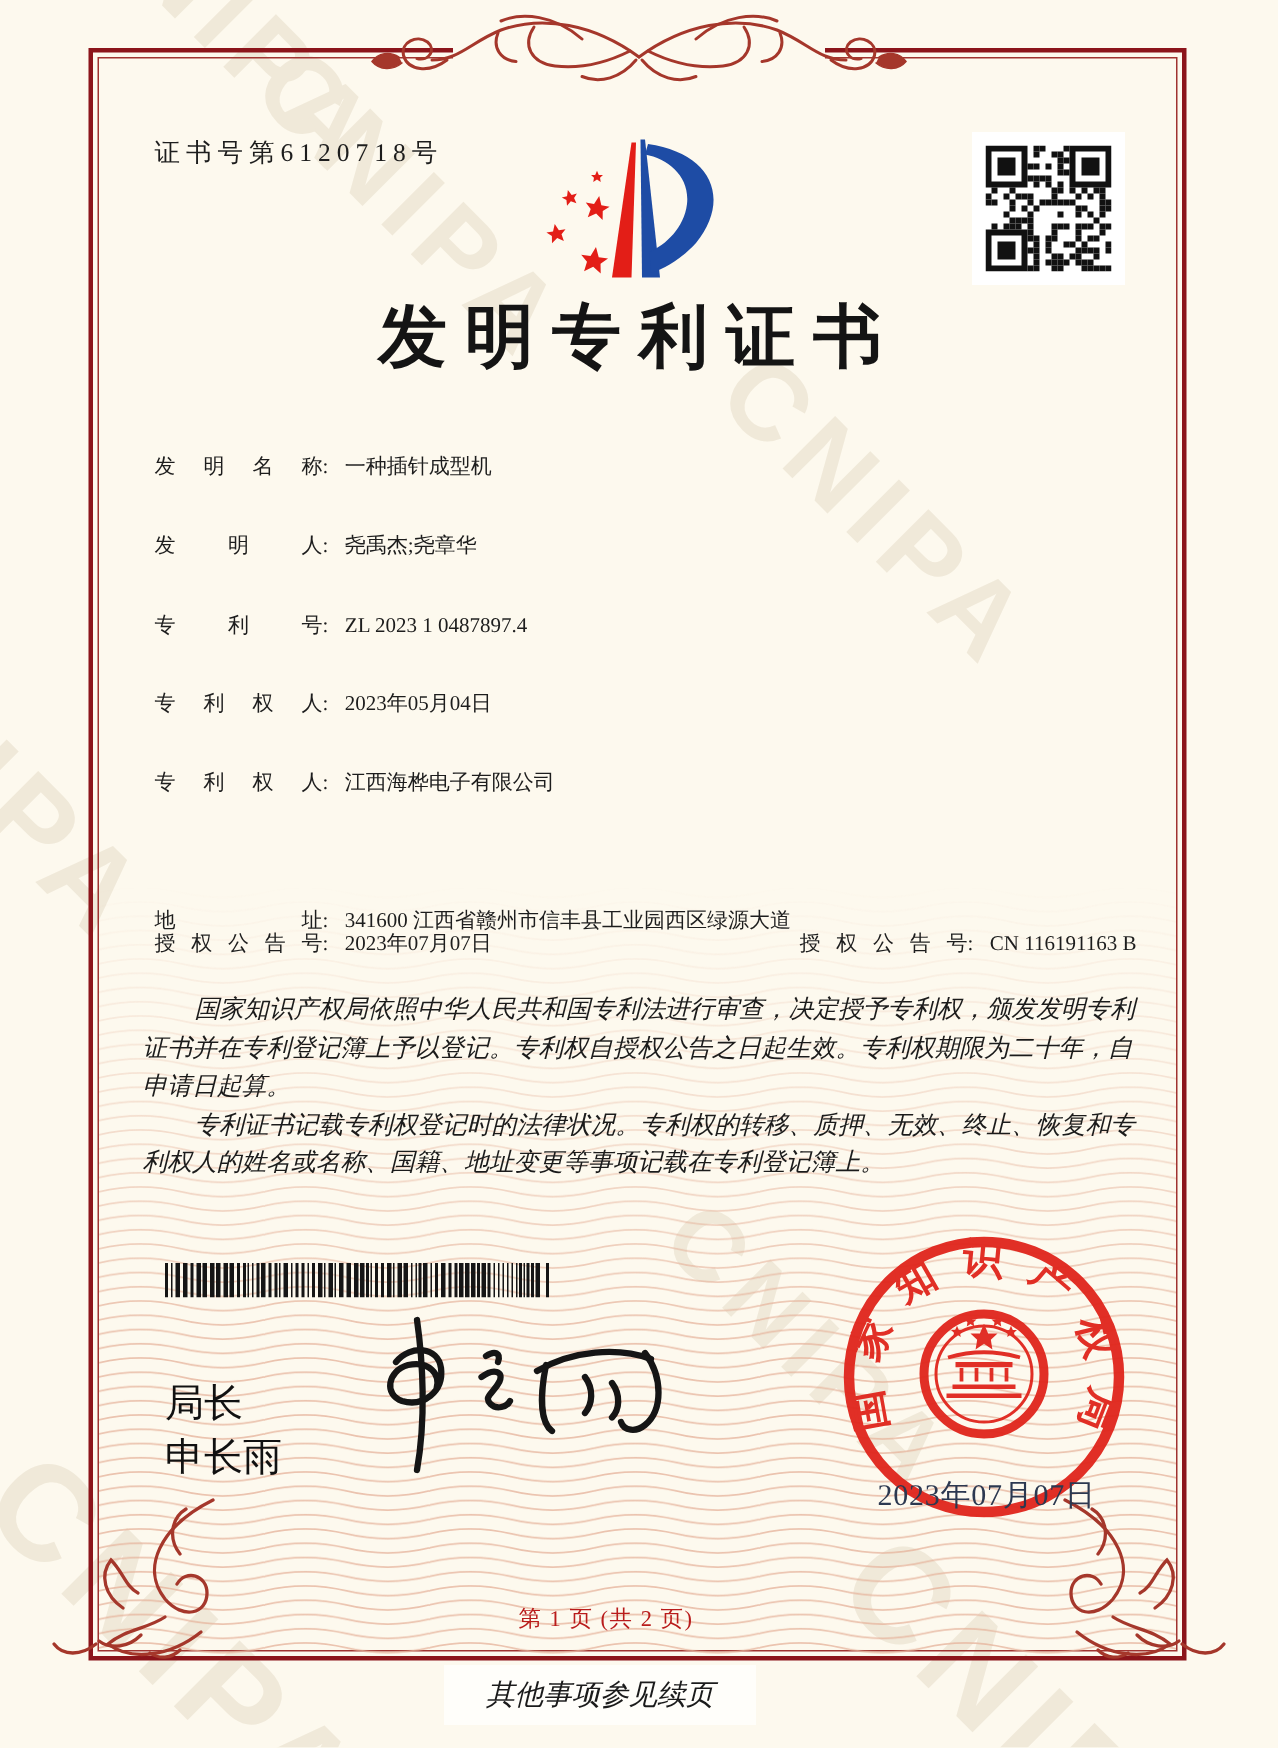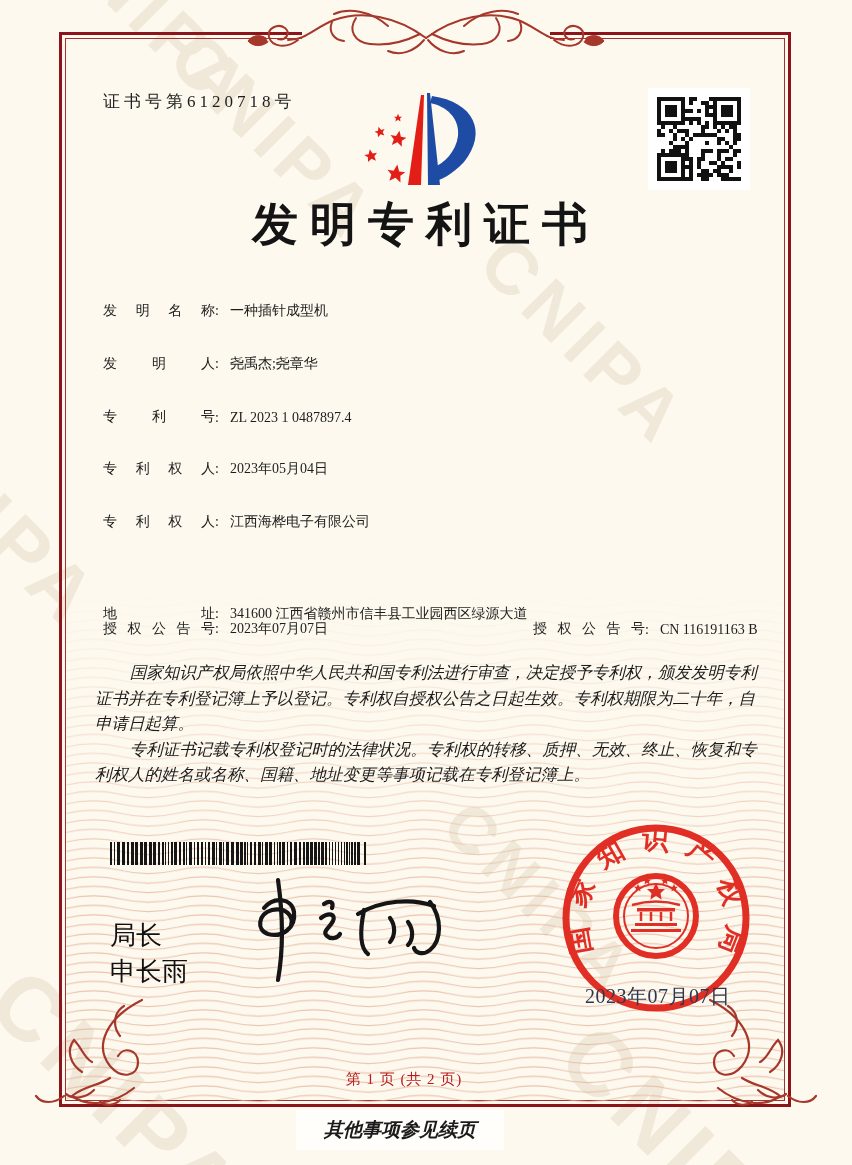--- a/index.html
+++ b/index.html
@@ -34,21 +34,21 @@
   .paras{left:95px;top:660px;width:668px;font-size:16.5px;line-height:25.5px;
          font-style:italic;color:#1b1b1b;}
   .paras p{margin:0;text-indent:2.1em;}
   .barcode{left:110px;top:842px;}
   .signer{left:110px;font-size:26px;font-family:"Liberation Sans","DejaVu Sans",sans-serif;color:#111;}
   .sig{left:212px;top:874px;z-index:3;}
   .seal{left:550px;top:824px;z-index:3;opacity:.95;}
   .seal-date{left:585px;top:983px;font-size:20px;color:#2c3850;z-index:4;letter-spacing:.5px;}
   .page-info{left:0;top:1070px;width:808px;text-align:center;font-size:15px;color:#b91c1c;letter-spacing:1px;}
   .cont-box{left:400px;top:1110px;transform:translateX(-50%);background:#fffefa;
-            padding:7px 28px;font-size:19px;font-style:italic;color:#1b1b1b;white-space:nowrap;font-weight:bold;}
+            padding:7px 28px;font-size:19px;font-style:italic;color:#1b1b1b;white-space:nowrap;}
 </style>
 </head>
 <body>
 
 <div class="page">
 
   <div class="wm" style="left:20px;top:-30px;font-size:72px;">CNIPA</div>
   <div class="wm" style="left:145px;top:95px;font-size:72px;">CNIPA</div>
   <div class="wm" style="left:455px;top:300px;font-size:72px;">CNIPA</div>
   <div class="wm" style="left:-150px;top:470px;font-size:78px;">CNIPA</div>

